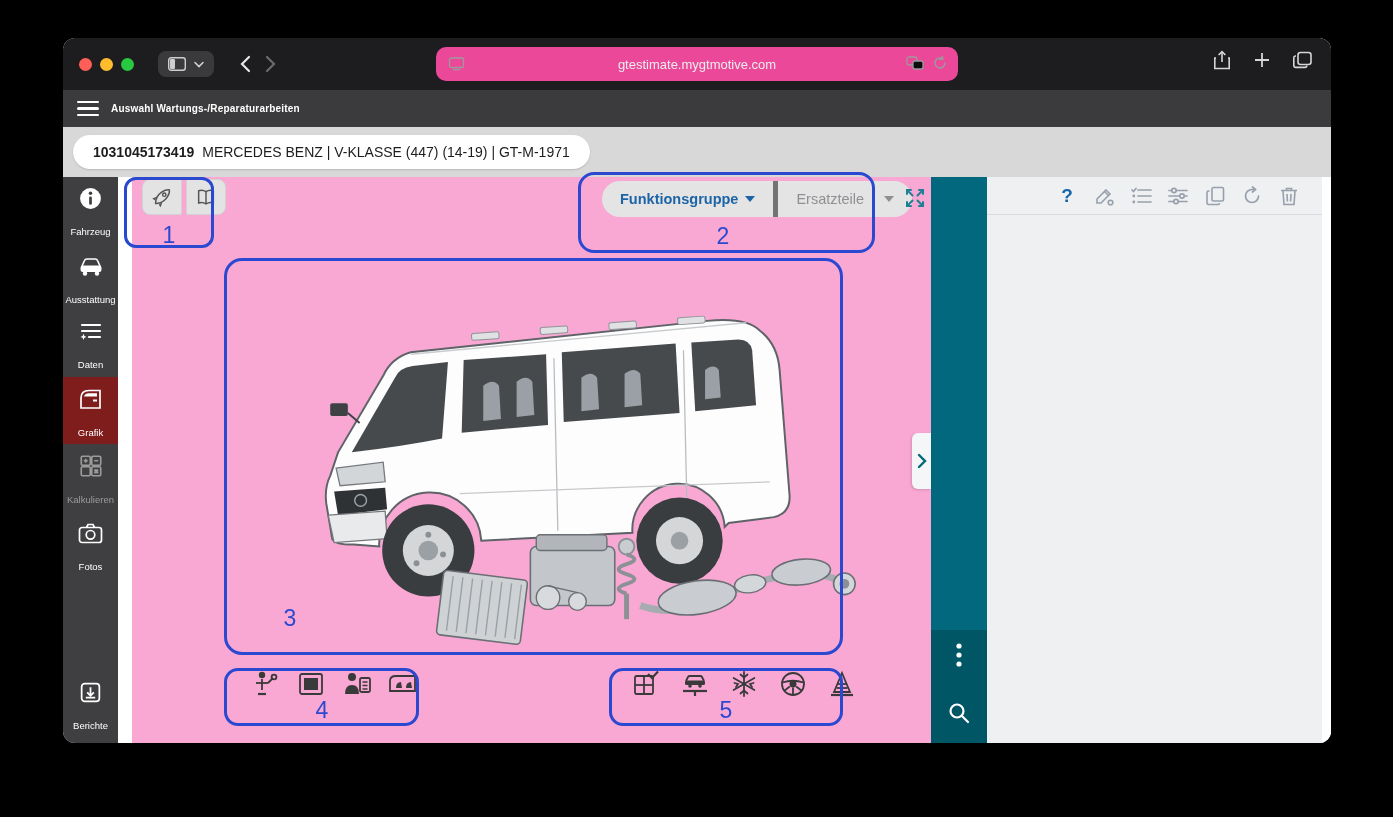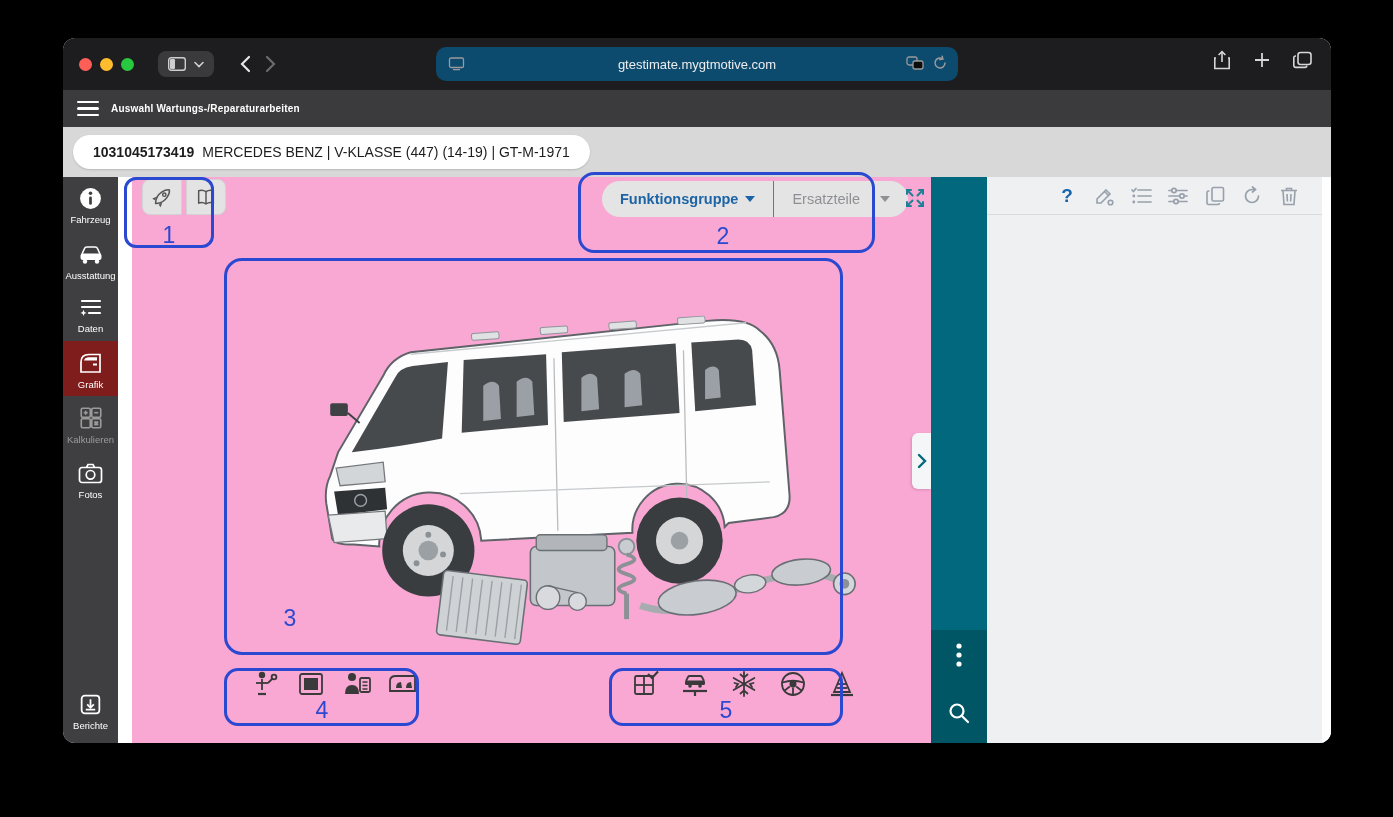--- a/index.html
+++ b/index.html
@@ -9,21 +9,21 @@
   .window { position:absolute; left:63px; top:38px; width:1268px; height:705px;
     border-radius:12px; overflow:hidden; background:#fff; box-shadow:0 18px 50px rgba(0,0,0,.6); }
 
   
   .titlebar { position:absolute; left:0; top:0; right:0; height:52px; background:#1d1d1f; display:flex; align-items:center; padding:0 16px; }
   .traffic { display:flex; gap:8px; align-items:center; }
   .tl { width:13px; height:13px; border-radius:50%; }
   .tl.red{background:#ff5f57;} .tl.yellow{background:#febc2e;} .tl.green{background:#28c840;}
   .chrome-pill { display:flex; align-items:center; gap:8px; background:#3a3a3c; border-radius:8px; padding:6px 10px; margin-left:24px; }
   .chrome-nav { display:flex; align-items:center; gap:14px; margin-left:18px; background:transparent; border-radius:8px; padding:4px 8px; }
-  .urlbar { position:absolute; left:50%; transform:translateX(-50%); top:9px; width:522px; height:34px; background:#0c4a6e;
+  .urlbar { position:absolute; left:50%; transform:translateX(-50%); top:9px; width:522px; height:34px; background:#ec4899;
     border-radius:10px; display:flex; align-items:center; justify-content:center; color:#ededee; font-size:13px; }
   .urlbar .left-ico { position:absolute; left:12px; top:8px; }
   .urlbar .right-icos { position:absolute; right:10px; top:8px; display:flex; gap:8px; }
   .chrome-right { position:absolute; right:18px; top:12px; display:flex; gap:22px; align-items:center; }
 
   
   .appbar { position:absolute; left:0; top:52px; right:0; height:37px; background:#3b3b3d; display:flex; align-items:center; padding:0 14px; }
   .hamburger { width:22px; display:flex; flex-direction:column; gap:4px; cursor:pointer; }
   .hamburger span { display:block; height:2.5px; background:#fff; border-radius:2px; }
   .app-title { color:#fff; font-size:10px; font-weight:bold; margin-left:12px; letter-spacing:.2px; }
@@ -31,37 +31,37 @@
   
   .vehiclebar { position:absolute; left:0; top:89px; right:0; height:50px; background:#d8d8d8; display:flex; align-items:center; padding:0 10px; }
   .vehicle-pill { background:#fff; border-radius:18px; height:34px; display:flex; align-items:center; padding:0 20px; font-size:14px; color:#1d1d1f; box-shadow:0 1px 2px rgba(0,0,0,.15); }
   .vehicle-pill b { margin-right:8px; }
 
   
   .content { position:absolute; left:0; top:139px; right:0; bottom:0; }
 
   
   .sidebar { position:absolute; left:0; top:0; bottom:0; width:55px; background:#3f3f41; }
-  .side-item { width:55px; padding:9px 0 7px; display:flex; flex-direction:column; align-items:center; gap:4px; cursor:pointer; }
+  .side-item { width:55px; padding:9px 0 7px; display:flex; flex-direction:column; align-items:center; gap:16px; cursor:pointer; }
   .side-item .lbl { font-size:9.5px; color:#fff; text-align:center; line-height:1; }
   .side-item.active { background:#7f1d1d; }
   .side-item.disabled .lbl { color:#9b9b9b; }
   .side-item.bottom { position:absolute; bottom:6px; left:0; }
 
   
   .main { position:absolute; left:69px; top:0; bottom:0; width:813px; background:#f9a8d4;text-align:center; }
   .gbtn-group { position:absolute; left:10px; top:2px; display:flex; gap:4px; }
   .gbtn { width:40px; height:36px; background:#e3e3e4; border:1px solid #d2d2d3; border-radius:8px; display:flex; align-items:center; justify-content:center; cursor:pointer; }
   .gbtn:first-child{ border-radius:8px 2px 2px 8px; }
   .gbtn:last-child{ border-radius:2px 8px 8px 2px; }
 
   .seg-control { position:absolute; left:470px; top:4px; height:36px; background:#e4e4e5; border-radius:18px; display:flex; align-items:stretch; overflow:hidden; }
   .seg { display:flex; align-items:center; gap:7px; padding:0 18px; font-size:14.5px; cursor:pointer; }
   .seg.primary { color:#1c64a5; font-weight:bold; }
-  .seg.secondary { color:#8f9093; border-left:1px solid #737373;gap:20px; }
+  .seg.secondary { color:#8f9093; border-left:5px solid #737373;gap:20px; }
   .caret { width:0; height:0; border-left:5px solid transparent; border-right:5px solid transparent; border-top:6px solid currentColor; display:inline-block; }
 
   .expand-btn { position:absolute; left:770px; top:8px; width:26px; height:26px; cursor:pointer; }
 
   .van-wrap { position:absolute; left:104px; top:76px; width:628px; height:436px; }
 
   .icon-row { position:absolute; display:flex; align-items:center; }
   .icon-row.left { left:118px; top:492px; gap:16px; }
   .icon-row.right { left:499px; top:492px; gap:19px; }
   .gicon { width:30px; height:30px; display:flex; align-items:center; justify-content:center; cursor:pointer; }

